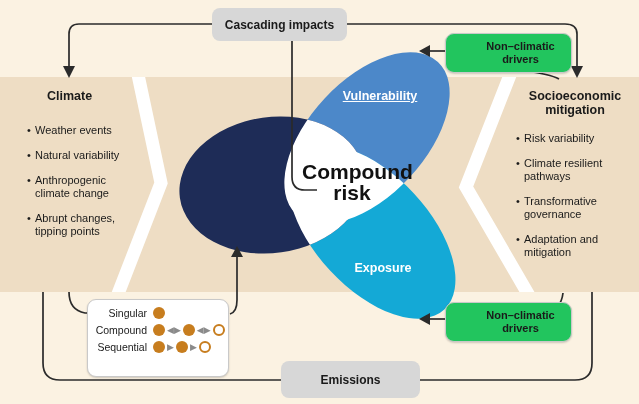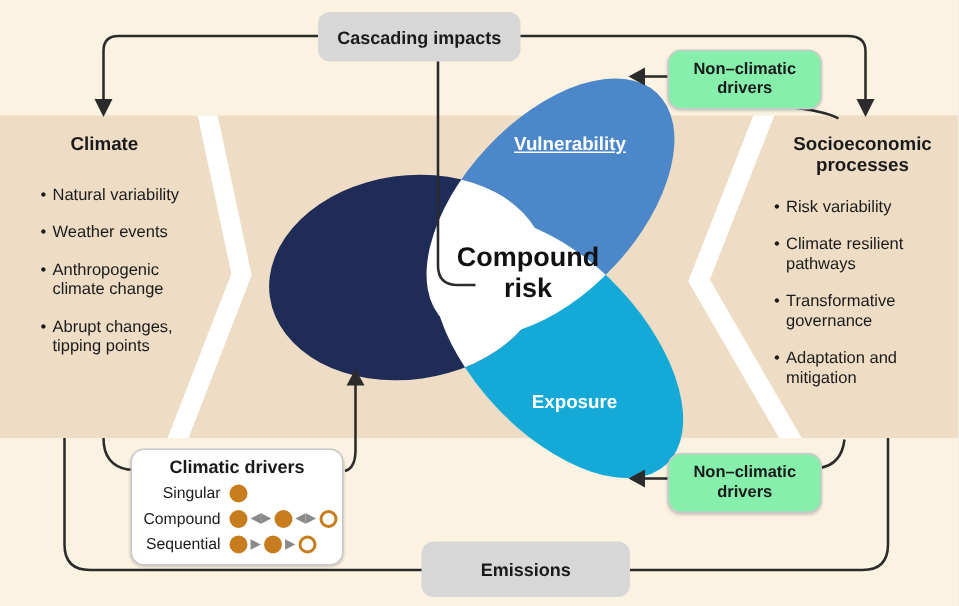--- a/index.html
+++ b/index.html
@@ -16,35 +16,35 @@
   
   .gray-box{
     background:#d7d7d7;border-radius:8px;text-align:center;
     display:flex;flex-direction:column;justify-content:center;
     font-weight:bold;font-size:12px;line-height:14px;color:#1a1a1a;
   }
   .gray-box .sub{font-weight:normal;font-size:11.5px;margin-top:1px;}
 
   
   .white-box{
-    background:#86efac;border:1.5px solid #c9c9c9;border-radius:9px;
+    background:#22c55e;border:1.5px solid #c9c9c9;border-radius:9px;
     box-shadow:0 1px 2px rgba(0,0,0,0.18);
     text-align:center;display:flex;flex-direction:column;justify-content:center;
-    font-weight:bold;font-size:11px;line-height:13px;color:#1a1a1a;
+    font-weight:bold;font-size:11px;line-height:13px;color:#1a1a1a;padding-left:24px;
   }
 
   
   .panel-title{font-weight:bold;font-size:12.5px;line-height:14px;}
   .panel-list{list-style:none;margin:0;padding:0;font-size:11px;line-height:13px;}
   .panel-list li{margin:0 0 12px 0;position:relative;padding-left:8px;}
   .panel-list li::before{content:"\2022";position:absolute;left:0;top:0;}
 
   
   .venn-label{color:#ffffff;font-weight:bold;font-size:12.5px;line-height:13.5px;text-align:center;}
-  .center-label{color:#111111;font-weight:bold;font-size:18px;line-height:21px;text-align:center;}
+  .center-label{color:#111111;font-weight:bold;font-size:21px;line-height:21px;text-align:center;}
 
   
   #climatic-box{
     background:#ffffff;border:1.5px solid #c9c9c9;border-radius:9px;
     box-shadow:0 1px 2px rgba(0,0,0,0.18);
     padding:4px 4px 3px 4px;box-sizing:border-box;
   }
   #climatic-title{font-weight:bold;font-size:12px;text-align:center;line-height:14px;margin-bottom:2px;}
   .driver-row{display:flex;align-items:center;height:17px;}
   .driver-row .rlabel{width:55px;text-align:right;font-size:10.5px;margin-right:5px;flex:0 0 auto;}
@@ -124,40 +124,39 @@
   <div class="abs white-box" style="left:445px;top:33px;width:101px;height:38px;">
     <span style="display:block;width:78px;margin:0 auto;">Non–climatic drivers</span>
   </div>
 
   <div class="abs white-box" style="left:445px;top:302px;width:101px;height:38px;">
     <span style="display:block;width:78px;margin:0 auto;">Non–climatic drivers</span>
   </div>
 
   <div class="abs panel-title" style="left:47px;top:89px;text-align:right;">Climate</div>
   <ul class="panel-list abs" style="left:27px;top:124px;width:100px;" id="climate-list">
+    <li>Weather events</li>
     <li>Natural variability</li>
-    <li>Weather events</li>
     <li>Anthropogenic climate change</li>
     <li>Abrupt changes, tipping points</li>
   </ul>
 
-  <div class="abs panel-title" style="left:515px;top:89px;width:120px;text-align:center;">Socioeconomic processes</div>
+  <div class="abs panel-title" style="left:515px;top:89px;width:120px;text-align:center;">Socioeconomic mitigation</div>
   <ul class="panel-list abs" style="left:516px;top:132px;width:108px;" id="socio-list">
     <li>Risk variability</li>
     <li>Climate resilient pathways</li>
     <li>Transformative governance</li>
     <li>Adaptation and mitigation</li>
   </ul>
 
   <div class="abs venn-label" style="left:320px;top:90px;width:120px;text-decoration:underline;">Vulnerability</div>
   <div class="abs venn-label" style="left:323px;top:262px;width:120px;">Exposure</div>
   <div class="abs center-label" style="left:302px;top:161px;width:100px;">Compound risk</div>
 
   <div class="abs" id="climatic-box" style="left:87px;top:299px;width:142px;height:78px;">
-    <div id="climatic-title">Climatic drivers</div>
     <div id="climatic-rows">
         <div class="driver-row">
           <span class="rlabel">Singular</span>
           <span class="g-dot"></span>
         </div>
         <div class="driver-row">
           <span class="rlabel">Compound</span>
           <span class="g-dot"></span>
           <span class="g-tri">◀▶</span>
           <span class="g-dot"></span>

